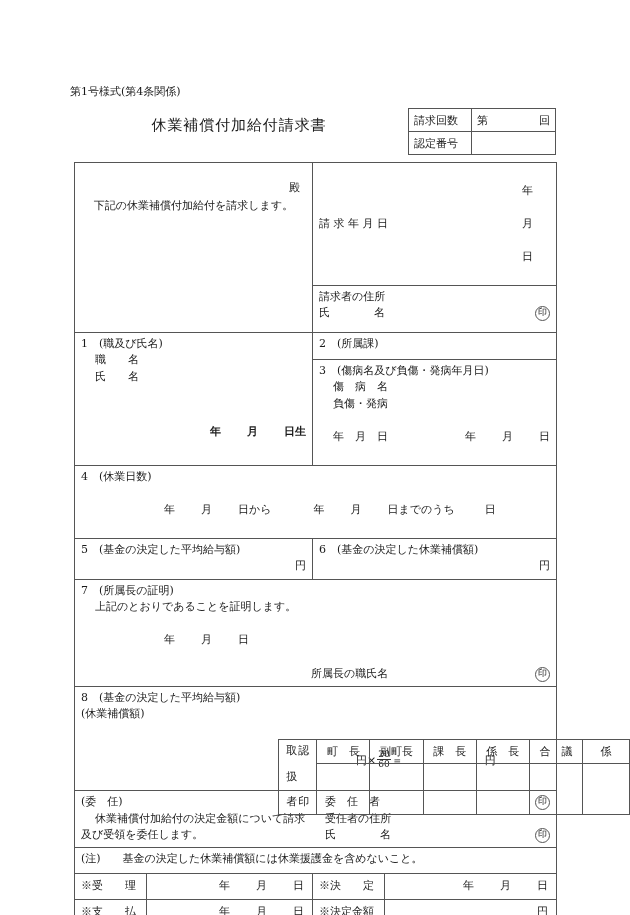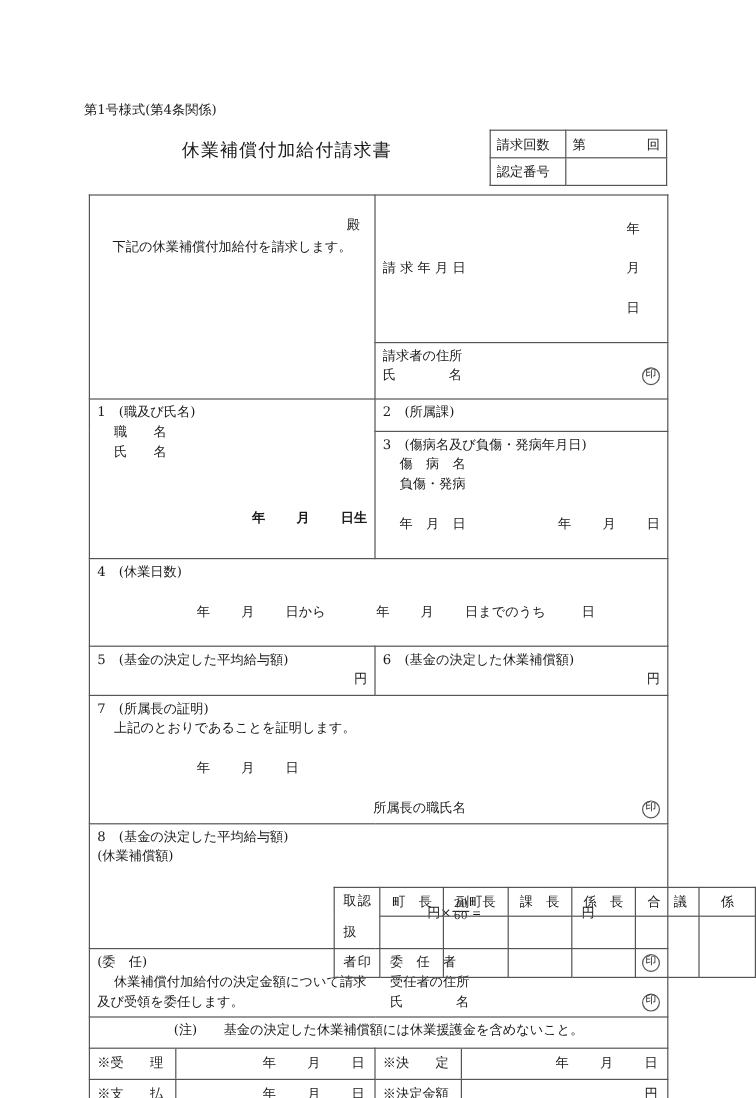--- a/index.html
+++ b/index.html
@@ -202,21 +202,21 @@
             <span class="row-line flexrow">
               <span>氏　　　　名</span>
               <span class="seal">印</span>
             </span>
           </div>
         </div>
       </td>
     </tr>
 
     <tr>
-      <td colspan="2" style="height:19px;text-align:center;">
+      <td colspan="2" style="height:19px;">
         <span class="nowrap"><span>(注)</span>　　<span>基金の決定した休業補償額には休業援護金を含めないこと。</span></span>
       </td>
     </tr>
 
     <tr>
       <td class="pad0">
         <div style="display:flex;height:25px;">
           <div style="width:72px;display:flex;align-items:center;padding-left:6px;border-right:1px solid #555;box-sizing:border-box;">※受　　理</div>
           <div style="flex:1;display:flex;align-items:center;justify-content:flex-end;padding-right:8px;" class="nowrap">
             <span>年</span><span style="display:inline-block;width:26px"></span><span>月</span><span style="display:inline-block;width:26px"></span><span>日</span>

